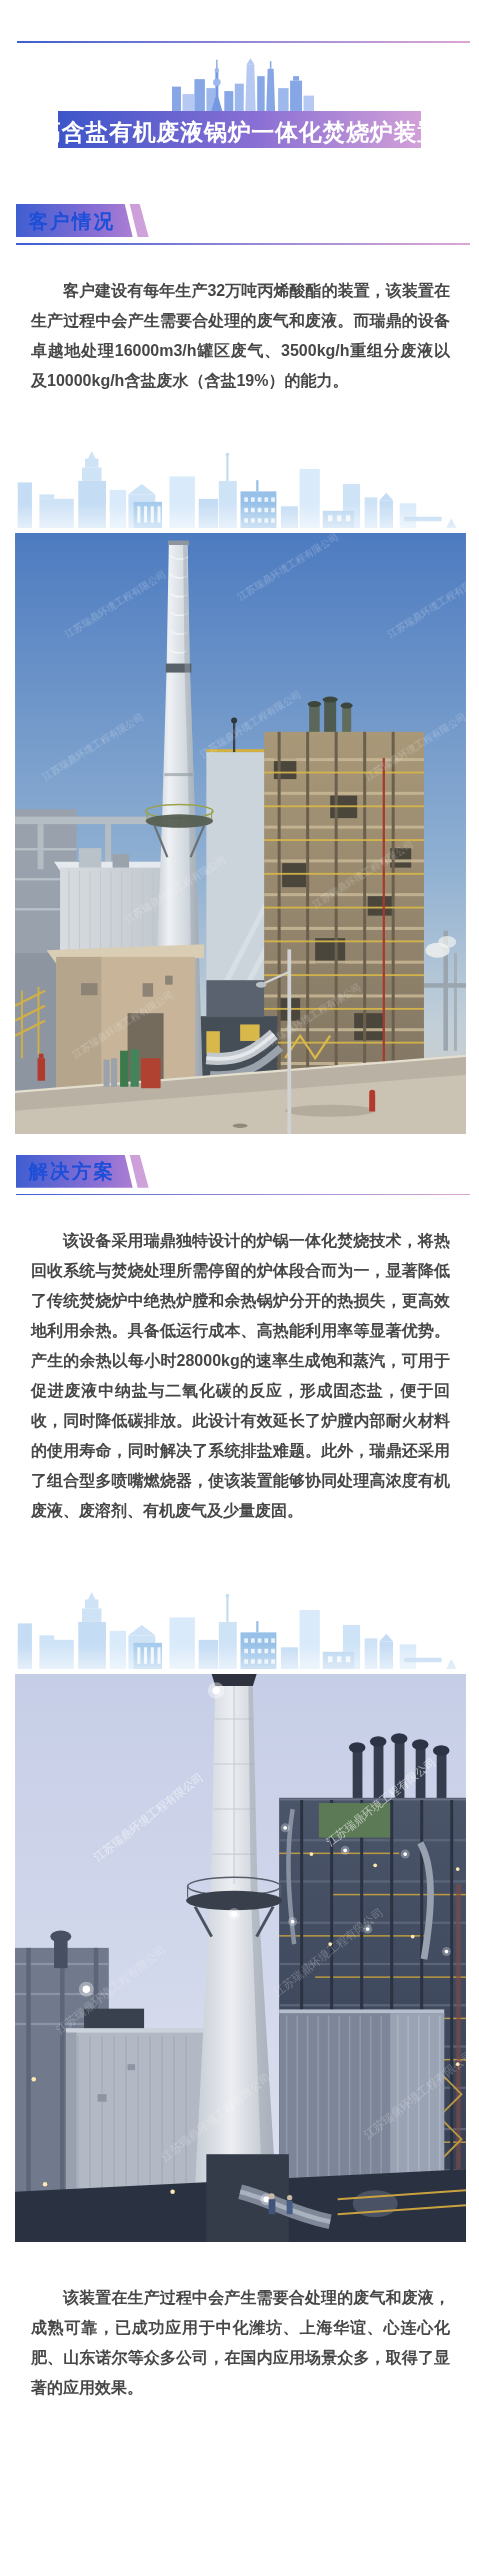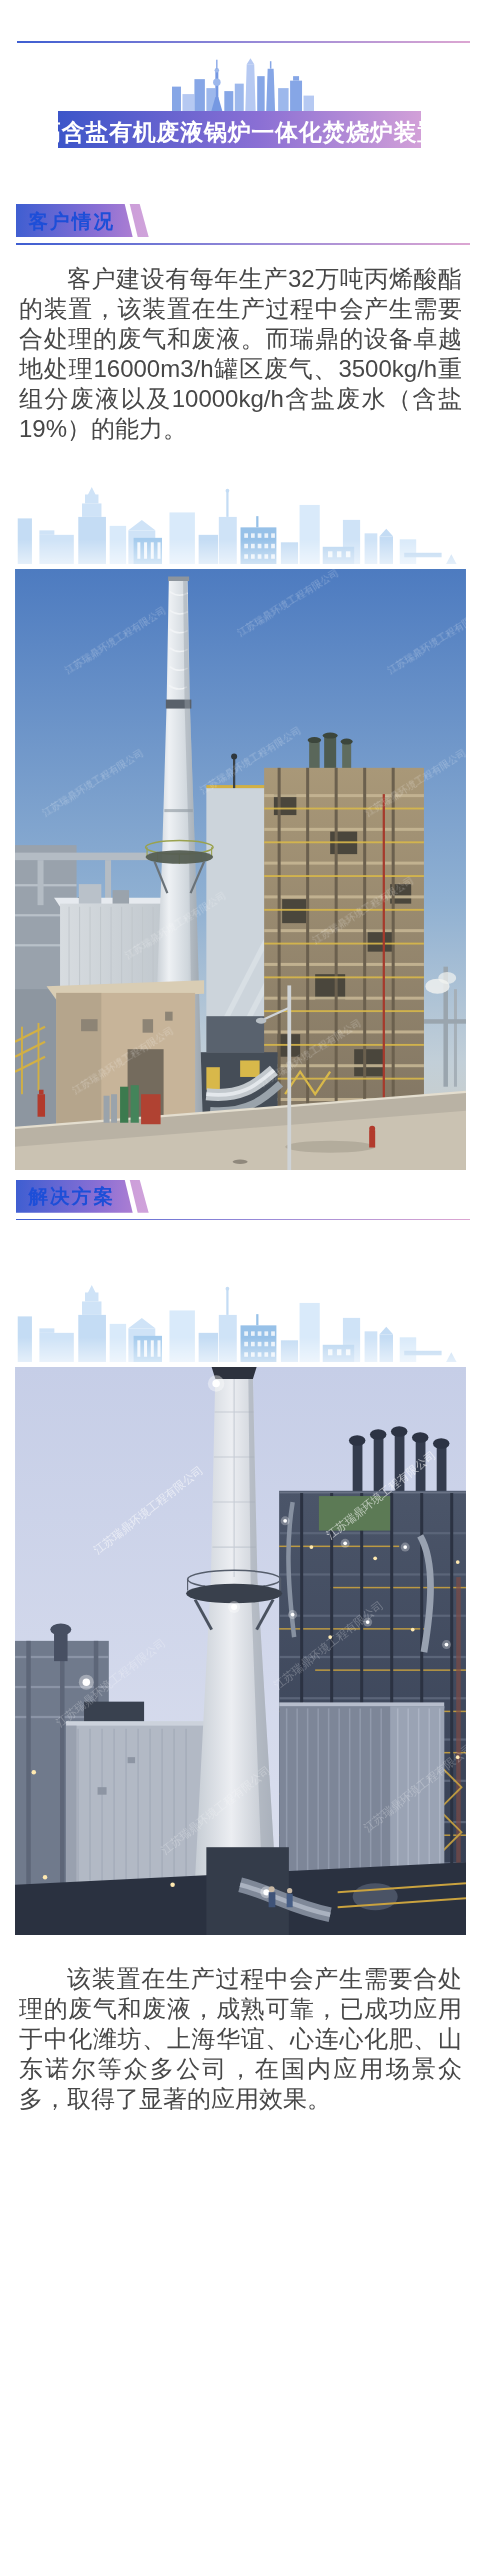--- a/index.html
+++ b/index.html
@@ -22,24 +22,24 @@
   .sec-label .main{ position:absolute; left:0; top:0; width:135px; height:33px;
     background:linear-gradient(95deg,#3E5ED1 0%,#8A6FD4 60%,#BC85D2 100%);
     clip-path:polygon(0 0,109px 0,117px 100%,0 100%); }
   .sec-label .stripe{ position:absolute; left:0; top:0; width:135px; height:33px;
     background:linear-gradient(100deg,#BE8BD3 0%,#D0A3DB 100%);
     clip-path:polygon(114px 0,124px 0,133px 100%,122px 100%); }
   .sec-label .txt{ position:absolute; left:12.7px; top:50%; transform:translateY(-50%);
     color:#1d4ed8; font-size:19.5px; font-weight:bold; letter-spacing:2.2px; white-space:nowrap; }
   .label-rule{ margin:6px 0 0 15.7px; width:454px; height:1.5px;
     background:linear-gradient(90deg,#3E5ED1 0%,#9A8BD8 55%,#DCA6D2 100%); }
-  .m75{ margin-top:56px; } .m17{ margin-top:10px;padding-left:48px; }
+  .m75{ margin-top:56px; } .m17{ margin-top:21px;padding-left:48px; }
   .body-text{ margin:15px 0 0 15px; width:451px; }
-  .body-text p{ margin:4px; font-size:24px; line-height:30px; color:#474747;
-    text-indent:2em; text-align:justify; }
+  .body-text p{ margin:16px; font-size:16px; line-height:30px; color:#474747;
+    text-indent:2em; text-align:justify;font-weight:bold; }
   .div-skyline{ display:block; margin:39px 0 0 15px; width:454px; height:77px; }
   .div-skyline.second{ margin-top:50px; }
   .photo{ display:block; margin:5.2px 0 0 15px; }
   .closing{ margin-top:25px; }
   .bottom-spacer{ height:54px; width:7.5px; }
   svg text.wm{ font-family:"Liberation Sans","DejaVu Sans",sans-serif; }
 </style>
 </head>
 <body>
 
@@ -359,20 +359,21 @@
 </svg>
 
 <div class="sec-label m17">
   <div class="main"></div>
   <div class="stripe"></div>
   <div class="txt">解决方案</div>
 </div>
 <div class="label-rule"></div>
 
 <div class="body-text">
+  <p>该设备采用瑞鼎独特设计的炉锅一体化焚烧技术，将热回收系统与焚烧处理所需停留的炉体段合而为一，显著降低了传统焚烧炉中绝热炉膛和余热锅炉分开的热损失，更高效地利用余热。具备低运行成本、高热能利用率等显著优势。产生的余热以每小时28000kg的速率生成饱和蒸汽，可用于促进废液中纳盐与二氧化碳的反应，形成固态盐，便于回收，同时降低碳排放。此设计有效延长了炉膛内部耐火材料的使用寿命，同时解决了系统排盐难题。此外，瑞鼎还采用了组合型多喷嘴燃烧器，使该装置能够协同处理高浓度有机废液、废溶剂、有机废气及少量废固。</p>
 </div>
 
 <svg class="div-skyline second" viewBox="0 0 606 103">
   <use href="#citydiv"></use>
 </svg>
 
 <svg class="photo" width="451" height="568" viewBox="0 0 601 757">
   <defs>
     <linearGradient id="sky2" x1="0" y1="0" x2="0" y2="1">
       <stop offset="0" stop-color="#c6cee7"></stop>

